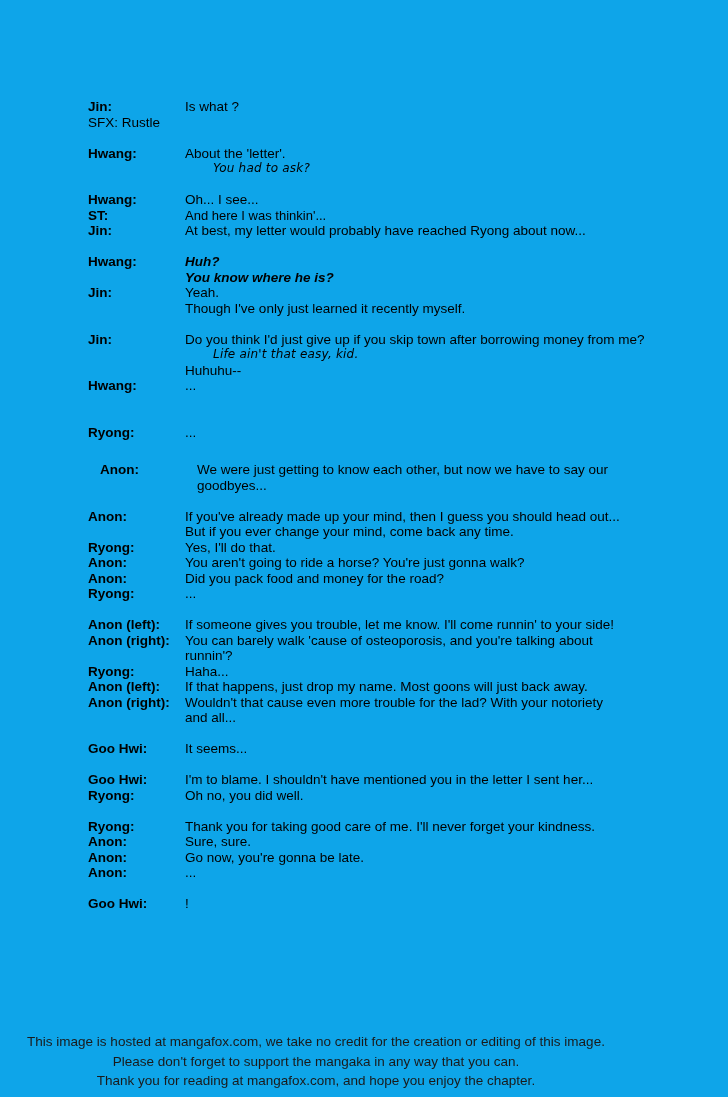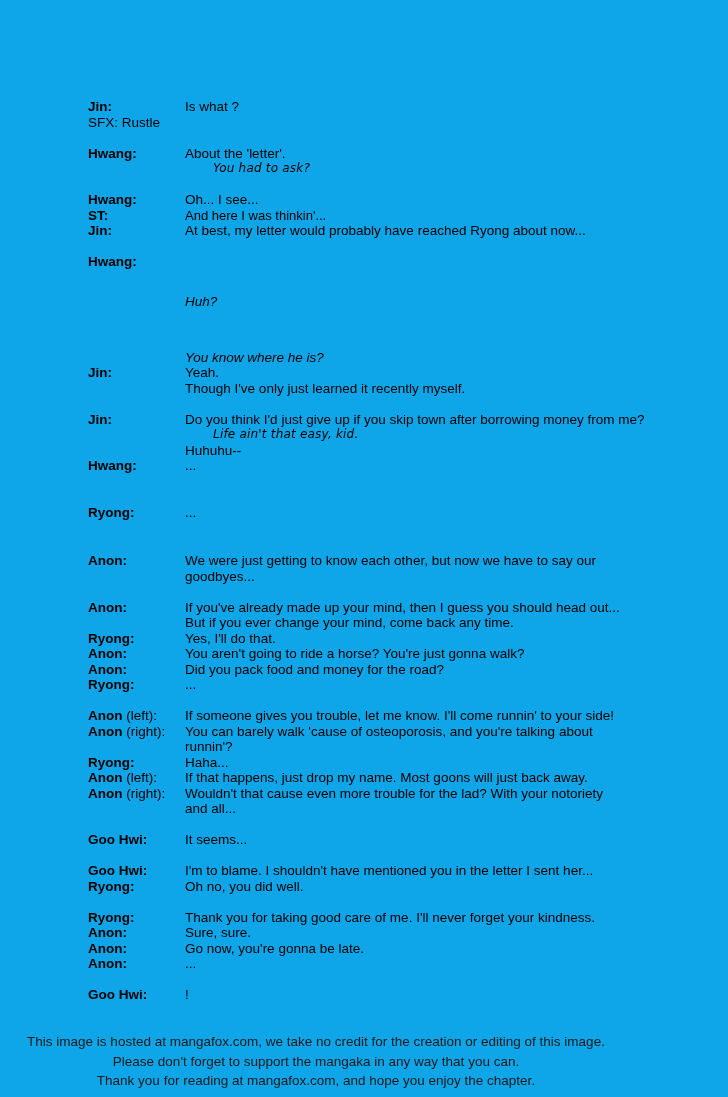--- a/index.html
+++ b/index.html
@@ -24,34 +24,34 @@
     white-space: nowrap;
   }
   .label {
     display: inline-block;
     width: 97px;
     font-weight: bold;
     vertical-align: top;
   }
   .label.plain { font-weight: normal; }
   .lb { font-weight: bold; }
-  .lr { font-weight: normal; }
+  .lr { font-weight: bold; }
 
   .text { display: inline-block; vertical-align: top; }
   .text .it { }
 
   .row.small .text { font-size: 13px; }
   .row.comic .text {
     font-size: 12px;
     font-style: italic;
     font-family: "DejaVu Sans", sans-serif;
     letter-spacing: 0.2px;
     margin-left: 28px;
   }
-  .row.bolditalic .text { font-weight: normal; font-style: italic; margin-top: 40px; }
+  .row.bolditalic .text { font-weight: bold; font-style: italic; }
 
   .footer {
     position: absolute;
     top: 1032px; left: 0;
     width: 632px;
     text-align: center;
     font-size: 13.5px;
     line-height: 19.5px;
     color: #1a1a1a;
   }
@@ -82,21 +82,21 @@
       </div>
       <div class="block" style="margin-top: 15.5px;">
         <div class="row"><span class="label"><span class="lb">Jin:</span></span><span class="text">Do you think I'd just give up if you skip town after borrowing money from me?</span></div>
         <div class="row comic"><span class="label"></span><span class="text">Life ain't that easy, kid.</span></div>
         <div class="row"><span class="label"></span><span class="text">Huhuhu--</span></div>
         <div class="row"><span class="label"><span class="lb">Hwang:</span></span><span class="text">...</span></div>
       </div>
       <div class="block" style="margin-top: 31px;">
         <div class="row"><span class="label"><span class="lb">Ryong:</span></span><span class="text">...</span></div>
       </div>
-      <div class="block" style="margin-top: 33px;">
+      <div class="block" style="margin-top: 22px; padding-left: 12px;">
         <div class="row"><span class="label"><span class="lb">Anon:</span></span><span class="text">We were just getting to know each other, but now we have to say our</span></div>
         <div class="row"><span class="label"></span><span class="text">goodbyes...</span></div>
       </div>
       <div class="block" style="margin-top: 15.5px;">
         <div class="row"><span class="label"><span class="lb">Anon:</span></span><span class="text">If you've already made up your mind, then I guess you should head out...</span></div>
         <div class="row"><span class="label"></span><span class="text">But if you ever change your mind, come back any time.</span></div>
         <div class="row"><span class="label"><span class="lb">Ryong:</span></span><span class="text">Yes, I'll do that.</span></div>
         <div class="row"><span class="label"><span class="lb">Anon:</span></span><span class="text">You aren't going to ride a horse? You're just gonna walk?</span></div>
         <div class="row"><span class="label"><span class="lb">Anon:</span></span><span class="text">Did you pack food and money for the road?</span></div>
         <div class="row"><span class="label"><span class="lb">Ryong:</span></span><span class="text">...</span></div>

